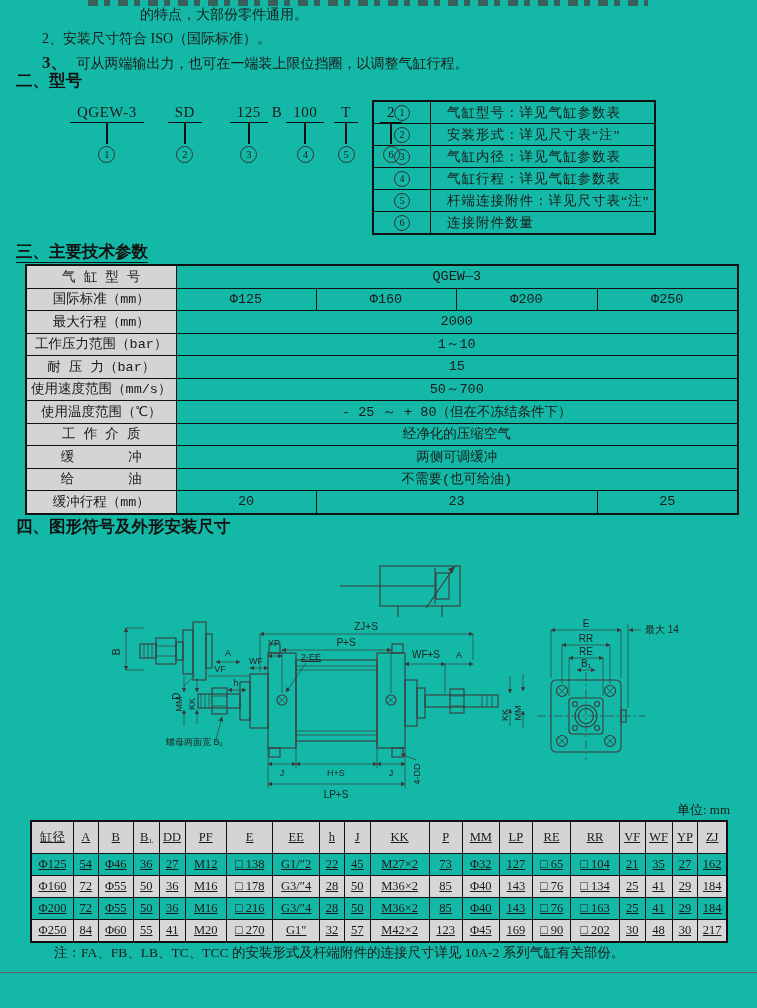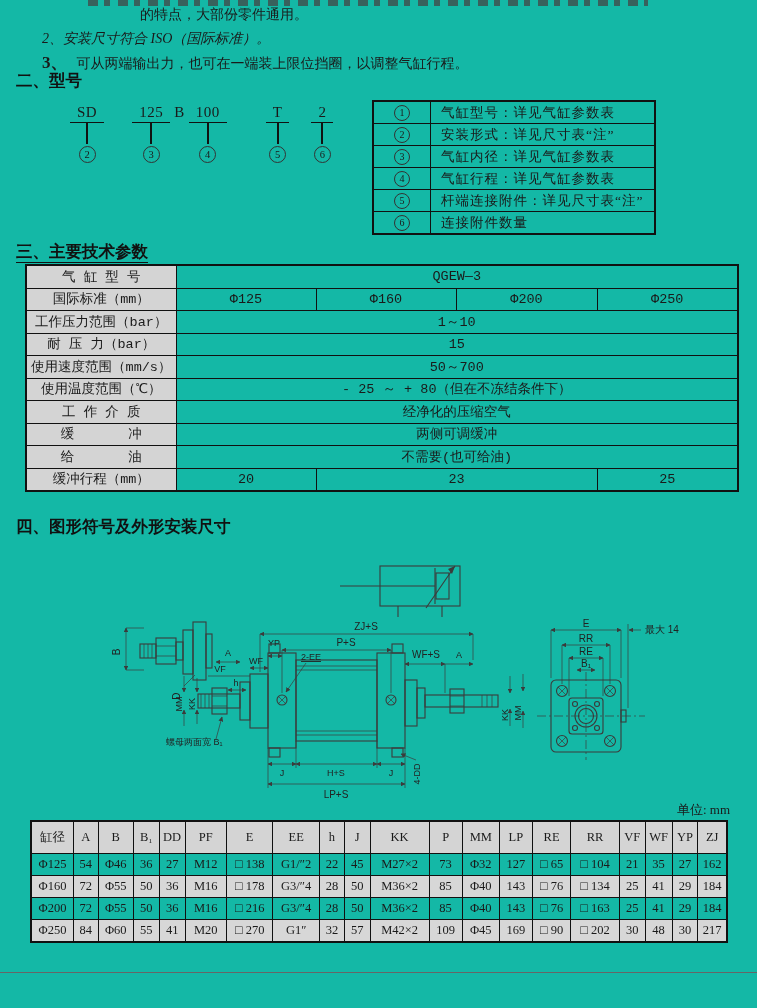--- a/index.html
+++ b/index.html
@@ -23,27 +23,27 @@
   .seg.no-line .seg-text{border-bottom:none;padding:0 2px 1px 2px;}
   .seg-tick{width:2px;height:21px;background:#111;}
   .seg-idx{width:15px;height:15px;border:1px solid #333;border-radius:50%;font-size:10.5px;
            line-height:15px;text-align:center;margin-top:2px;font-family:"Liberation Serif",serif;}
   
   table{border-collapse:collapse;table-layout:fixed;}
   .legend-table{top:100px;left:372px;width:284px;font-size:13.5px;}
   .legend-table td{border:1px solid #111;height:21px;padding:0;}
   .legend-table{border:2px solid #111;}
   .legend-table .no{width:56px;text-align:center;}
-  .legend-table .desc{padding-left:10px;letter-spacing:1px;}
+  .legend-table .desc{padding-left:16px;letter-spacing:1px;}
   .legend-table .no-badge{width:14px;height:14px;border:1px solid #333;border-radius:50%;
       display:inline-block;font-size:10px;line-height:14px;text-align:center;vertical-align:middle;}
   .params-table{top:264px;left:25px;width:712px;font-size:13.5px;border:2.5px solid #111;font-family:Liberation Mono, monospace;}
   .params-table td{border:1px solid #111;height:21.5px;text-align:center;padding:0 2px;overflow:hidden;white-space:nowrap;}
   .params-table td.lbl{background:#d4d4d4;}
-  .dims-table{top:820px;left:30px;width:698px;font-size:12.5px;border:2px solid #111;}
+  .dims-table{top:820px;left:30px;width:698px;font-size:12.5px;border:2px solid #111;text-decoration:underline;}
   .dims-table th,.dims-table td{border:1px solid #111;text-align:center;padding:0;overflow:hidden;white-space:nowrap;font-weight:normal;}
   .dims-table th{height:31px;background:#d4d4d4;}
   .dims-table td{height:21px;}
   .dims-table tr.shade td{background:#d7d7d7;}
   .unit-label{top:801px;left:600px;width:130px;text-align:right;font-size:13px;}
   .note-line{top:944px;left:54px;font-size:13.5px;white-space:nowrap;}
   .footer-rule{top:972px;left:0;width:757px;border-top:1.2px solid #666;height:0;}
   
   svg{overflow:visible;}
   .shape{fill:none;stroke:#3b3b3b;stroke-width:1.1;}
@@ -52,40 +52,45 @@
   .lbs{font:9px "Liberation Sans","DejaVu Sans",sans-serif;fill:#222;}
 </style>
 </head>
 <body>
 
 <div class="page">
 
   <div class="abs clip-line"></div>
 
   <div class="abs intro" style="top:6px;left:140px;">的特点，大部份零件通用。</div>
-  <div class="abs intro" style="top:30px;left:42px;font-style:italic;">2、安装尺寸符合 ISO（国际标准）。</div>
+  <div class="abs intro" style="top:30px;left:42px;">2、安装尺寸符合 ISO（国际标准）。</div>
   <div class="abs intro" style="top:51px;left:42px;"><span class="num3">3、</span><span>可从两端输出力，也可在一端装上限位挡圈，以调整气缸行程。</span></div>
 
   <div class="abs h-sec" style="top:70px;left:16px;">二、型号</div>
 
   <div class="abs model-diagram">
+    <div class="seg" style="margin-right:24px;">
+      <div class="seg-text">QGEW-3</div>
+      <div class="seg-tick"></div>
+      <div class="seg-idx">1</div>
+    </div>
     <div class="seg" style="margin-right:28px;">
       <div class="seg-text">SD</div>
       <div class="seg-tick"></div>
       <div class="seg-idx">2</div>
     </div>
     <div class="seg" style="margin-right:2px;">
       <div class="seg-text">125</div>
       <div class="seg-tick"></div>
       <div class="seg-idx">3</div>
     </div>
     <div class="seg no-line" style="margin-right:2px;">
       <div class="seg-text">B</div>
     </div>
-    <div class="seg" style="margin-right:39px;">
+    <div class="seg" style="margin-right:10px;">
       <div class="seg-text">100</div>
       <div class="seg-tick"></div>
       <div class="seg-idx">4</div>
     </div>
     <div class="seg" style="margin-right:22px;">
       <div class="seg-text">T</div>
       <div class="seg-tick"></div>
       <div class="seg-idx">5</div>
     </div>
     <div class="seg">
@@ -140,20 +145,24 @@
         <tr>
           <td class="lbl">气 缸 型 号</td>
           <td colspan="4">QGEW—3</td>
         </tr>
     <tr>
           <td class="lbl">国际标准（mm）</td>
           <td>Φ125</td>
           <td>Φ160</td>
           <td>Φ200</td>
           <td>Φ250</td>
+        </tr>
+    <tr>
+          <td class="lbl">最大行程（mm）</td>
+          <td colspan="4">2000</td>
         </tr>
     <tr>
           <td class="lbl">工作压力范围（bar）</td>
           <td colspan="4">1～10</td>
         </tr>
     <tr>
           <td class="lbl">耐 压 力（bar）</td>
           <td colspan="4">15</td>
         </tr>
     <tr>
@@ -502,29 +511,30 @@
           <td>84</td>
           <td>Φ60</td>
           <td>55</td>
           <td>41</td>
           <td>M20</td>
           <td>□ 270</td>
           <td>G1″</td>
           <td>32</td>
           <td>57</td>
           <td>M42×2</td>
-          <td>109</td>
+          <td>123</td>
           <td>Φ45</td>
           <td>169</td>
           <td>□ 90</td>
           <td>□ 202</td>
           <td>30</td>
           <td>48</td>
           <td>30</td>
           <td>217</td>
     </tr>
   </tbody>
     </table>
 
+  <div class="abs note-line">注：FA、FB、LB、TC、TCC 的安装形式及杆端附件的连接尺寸详见 10A-2 系列气缸有关部份。</div>
 
   <div class="abs footer-rule"></div>
 
 </div>
 
 </body></html>

